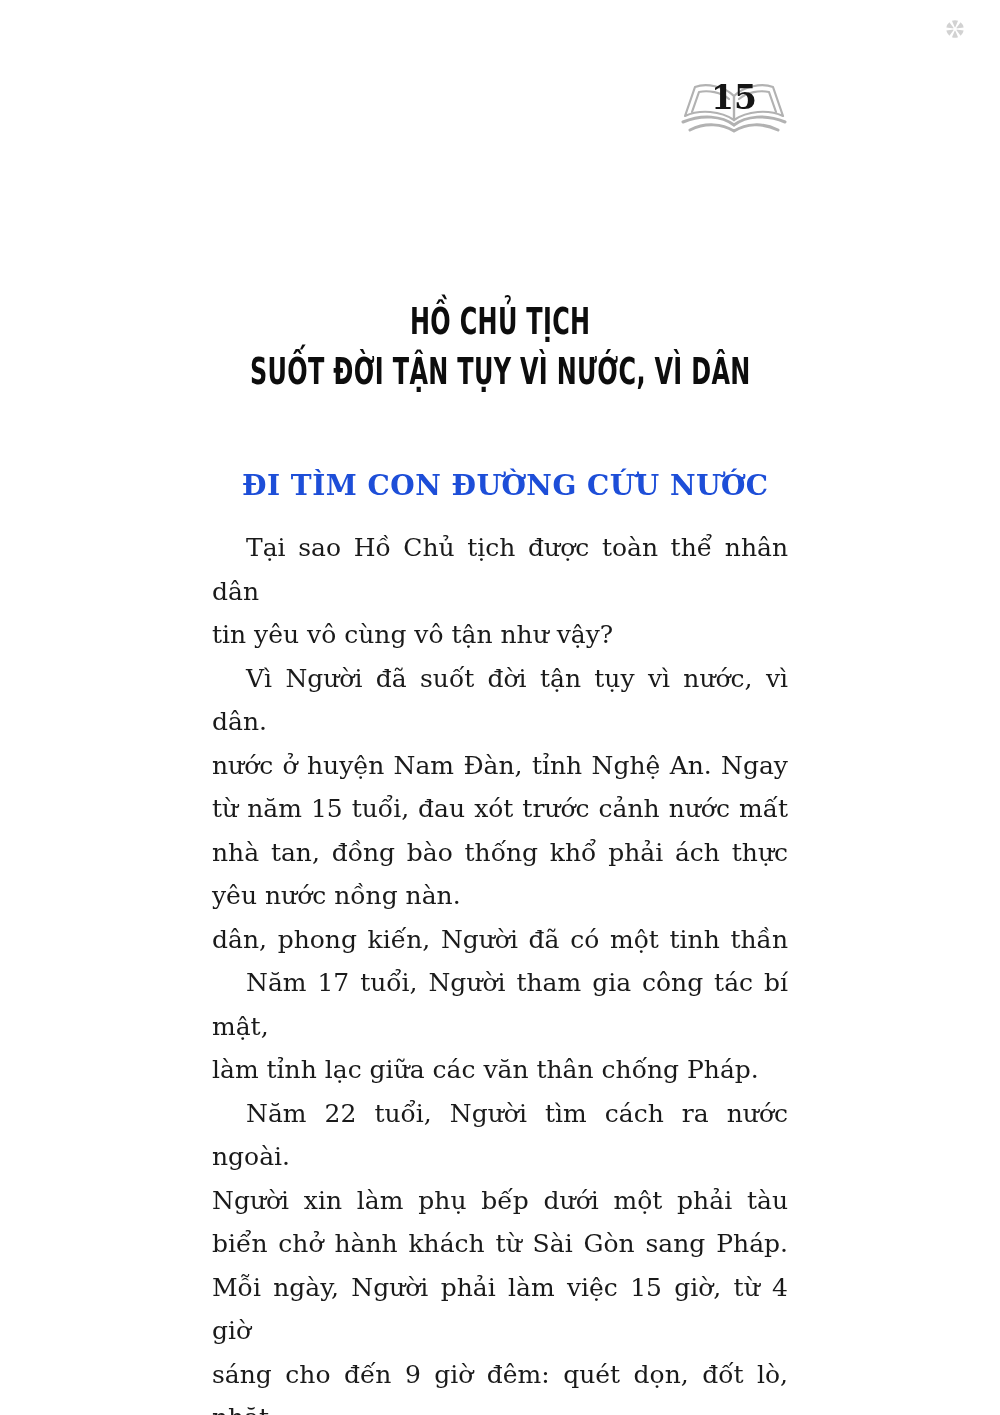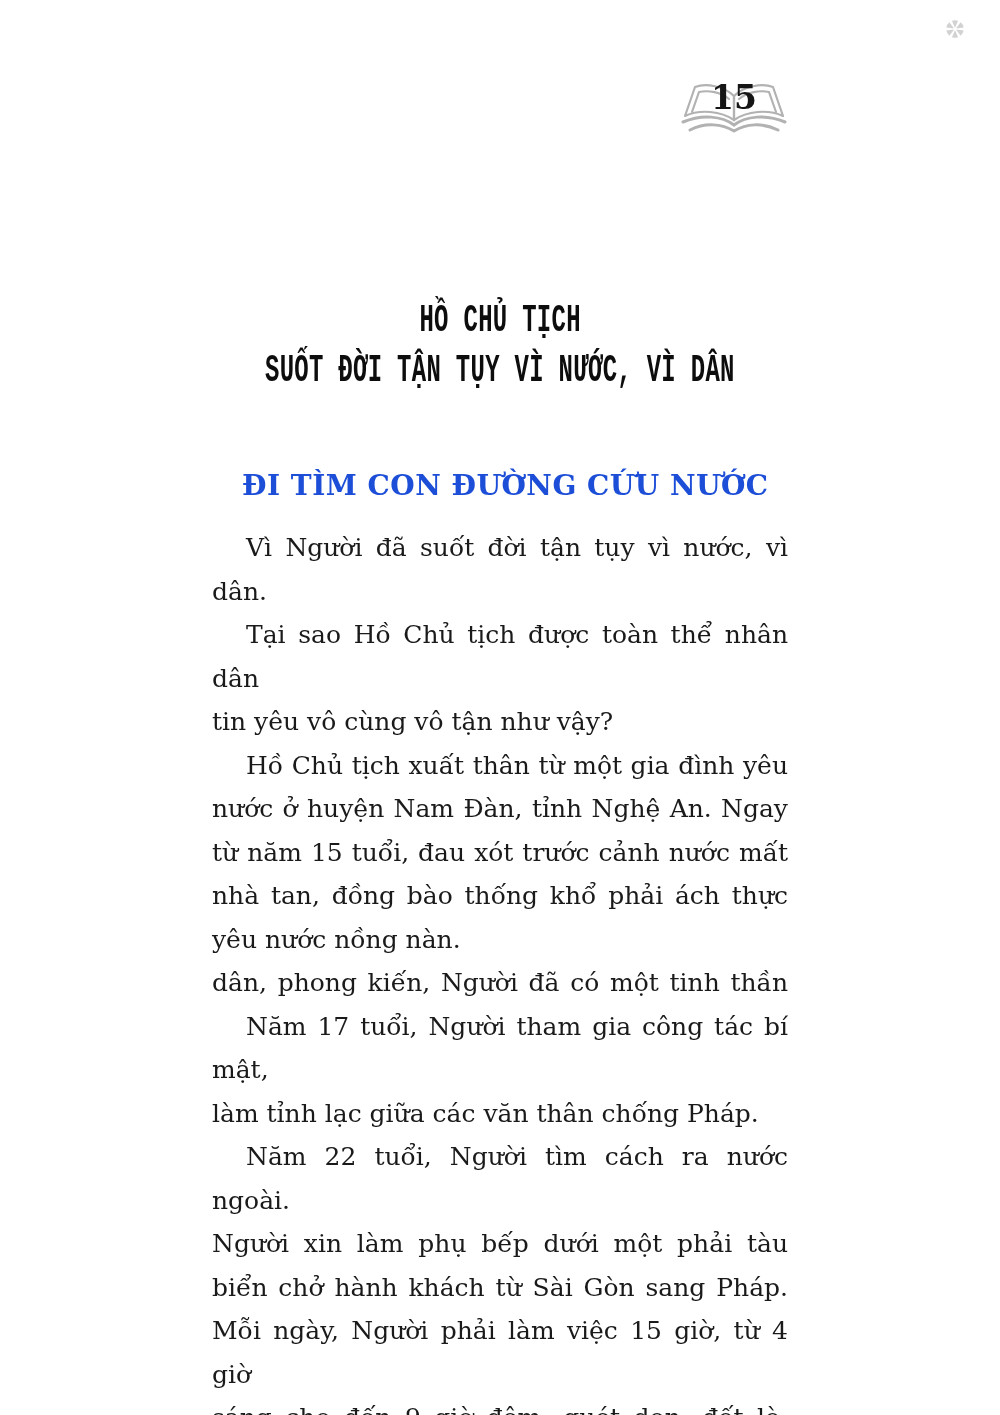--- a/index.html
+++ b/index.html
@@ -52,21 +52,21 @@
     width: 1000px;
     margin: 0;
     text-align: center;
     font-family: "DejaVu Sans", "Liberation Sans", sans-serif;
     font-weight: bold;
     font-size: 38px;
     line-height: 50px;
     color: #0d0d0d;
     letter-spacing: 0.5px;
   }
-  .chapter-title .t-line { white-space: nowrap; font-family: Liberation Mono, monospace; }
+  .chapter-title .t-line { white-space: nowrap; }
   .chapter-title .cond {
     display: inline-block;
     transform: scaleX(0.63);
     transform-origin: 50% 50%;
   }
 
   
   .section-heading {
     position: absolute;
     left: 212px;
@@ -145,28 +145,27 @@
 
   <h1 class="chapter-title">
     <div class="t-line"><span class="cond">HỒ CHỦ TỊCH</span></div>
     <div class="t-line"><span class="cond">SUỐT ĐỜI TẬN TỤY VÌ NƯỚC, VÌ DÂN</span></div>
   </h1>
 
   <h2 class="section-heading">ĐI TÌM CON ĐƯỜNG CỨU NƯỚC</h2>
 
   <div class="body-text" id="body-text">
       <div class="para">
-        <div class="line first end">Vì Người đã suốt đời tận tụy vì nước, vì dân.</div>
-      </div>
-      <div class="para">
         <div class="line first">Tại sao Hồ Chủ tịch được toàn thể nhân dân</div>
         <div class="line end">tin yêu vô cùng vô tận như vậy?</div>
       </div>
       <div class="para">
-        <div class="line first">Hồ Chủ tịch xuất thân từ một gia đình yêu</div>
+        <div class="line first end">Vì Người đã suốt đời tận tụy vì nước, vì dân.</div>
+      </div>
+      <div class="para">
         <div class="line">nước ở huyện Nam Đàn, tỉnh Nghệ An. Ngay</div>
         <div class="line">từ năm 15 tuổi, đau xót trước cảnh nước mất</div>
         <div class="line">nhà tan, đồng bào thống khổ phải ách thực</div>
         <div class="line end">yêu nước nồng nàn.</div>
         <div class="line">dân, phong kiến, Người đã có một tinh thần</div>
       </div>
       <div class="para">
         <div class="line first">Năm 17 tuổi, Người tham gia công tác bí mật,</div>
         <div class="line end">làm tỉnh lạc giữa các văn thân chống Pháp.</div>
       </div>

